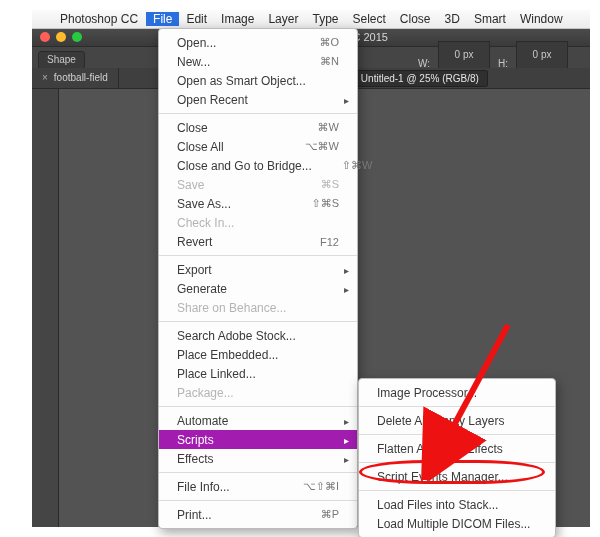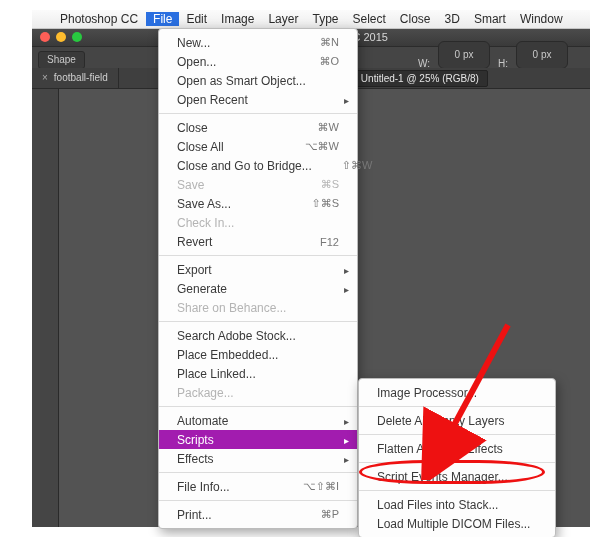--- a/index.html
+++ b/index.html
@@ -73,21 +73,21 @@
     background: #454545;
     display: flex; align-items: flex-end;
     color: #c9c9c9;
     font-size: 10px;
     padding-left: 6px;
     gap: 8px;
     border-top: 1px solid #2b2b2b;
     border-bottom: 1px solid #2b2b2b;
   }
   .optionbar .field {
-    background:#3a3a3a; border:1px solid #2a2a2a; border-radius:6px;
+    background:#3a3a3a; border:1px solid #2a2a2a; border-radius:0;
     padding: 6px 4px; min-width:42px; height:14px; line-height:14px;
     text-align:center;
   }
   .optionbar .shape {
     padding: 0 8px; border:1px solid #2a2a2a; border-radius:3px; height:16px; line-height:16px;
     background:#3a3a3a;
   }
 
   
   .doc-area {
@@ -223,26 +223,26 @@
     <span class="item">Type</span>
     <span class="item">Select</span>
     <span class="item">Close</span>
     <span class="item">3D</span>
     <span class="item">Smart</span>
     <span class="item">Window</span>
   </div>
 
   <div id="file-menu" class="menu">
     <div class="row">
+        <span class="label">Open...</span>
+        <span class="short">⌘O</span>
+      </div>
+    <div class="row">
         <span class="label">New...</span>
         <span class="short">⌘N</span>
-      </div>
-    <div class="row">
-        <span class="label">Open...</span>
-        <span class="short">⌘O</span>
       </div>
     <div class="row">
         <span class="label">Open as Smart Object...</span>
       </div>
     <div class="row">
         <span class="label">Open Recent</span>
         <span class="arrow">▸</span>
       </div>
     <hr>
     <div class="row">

